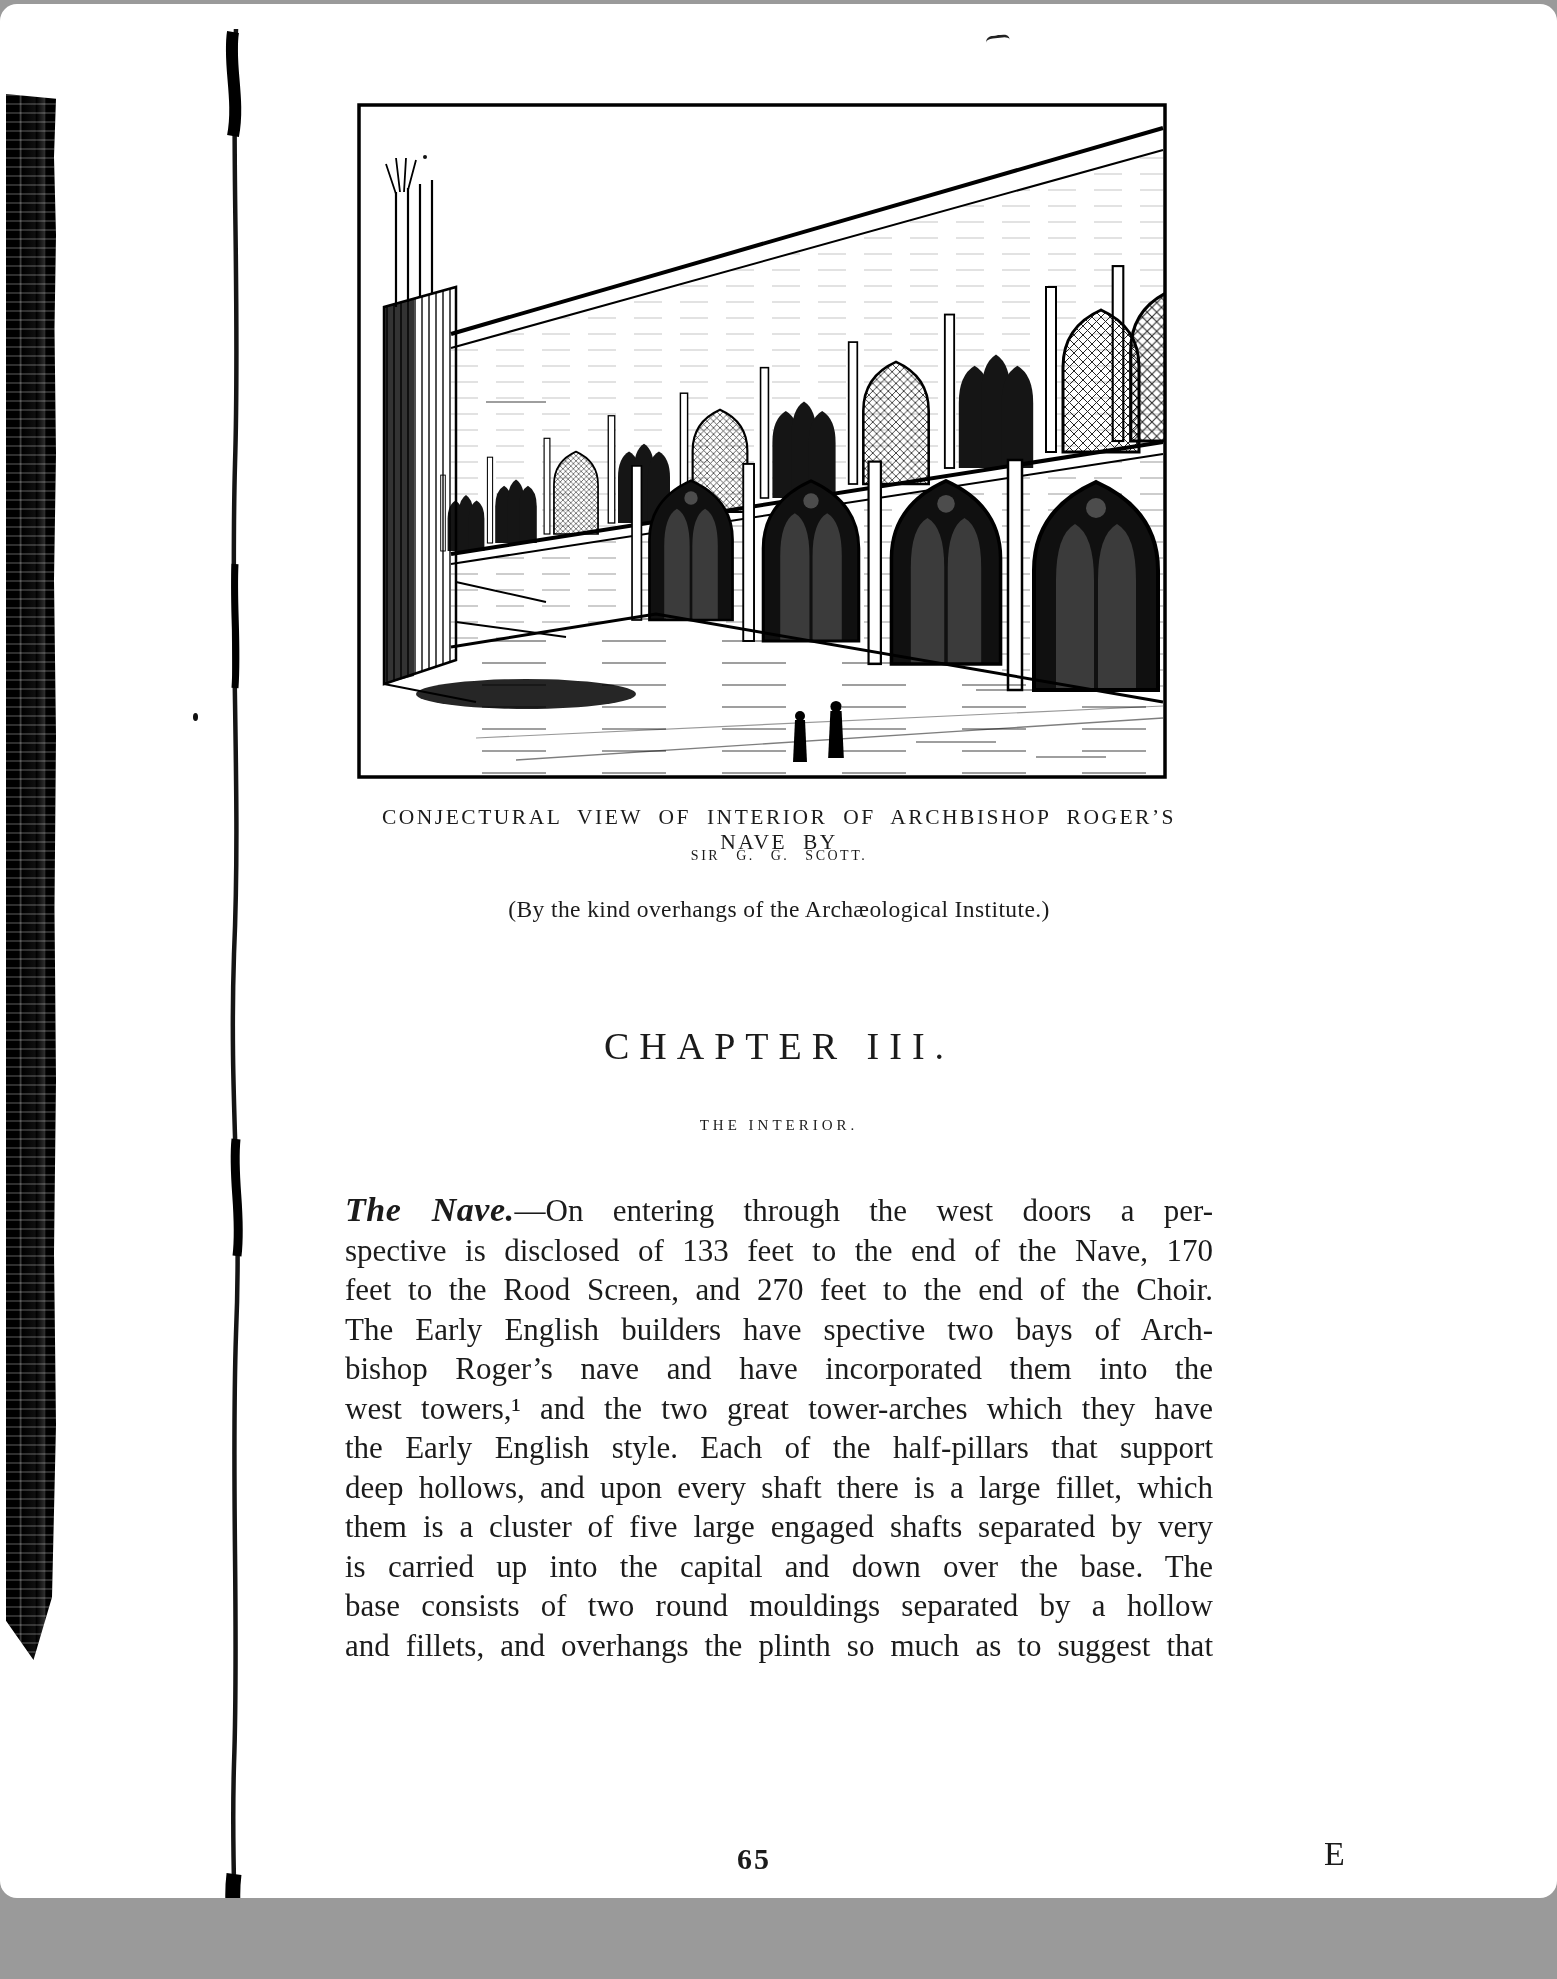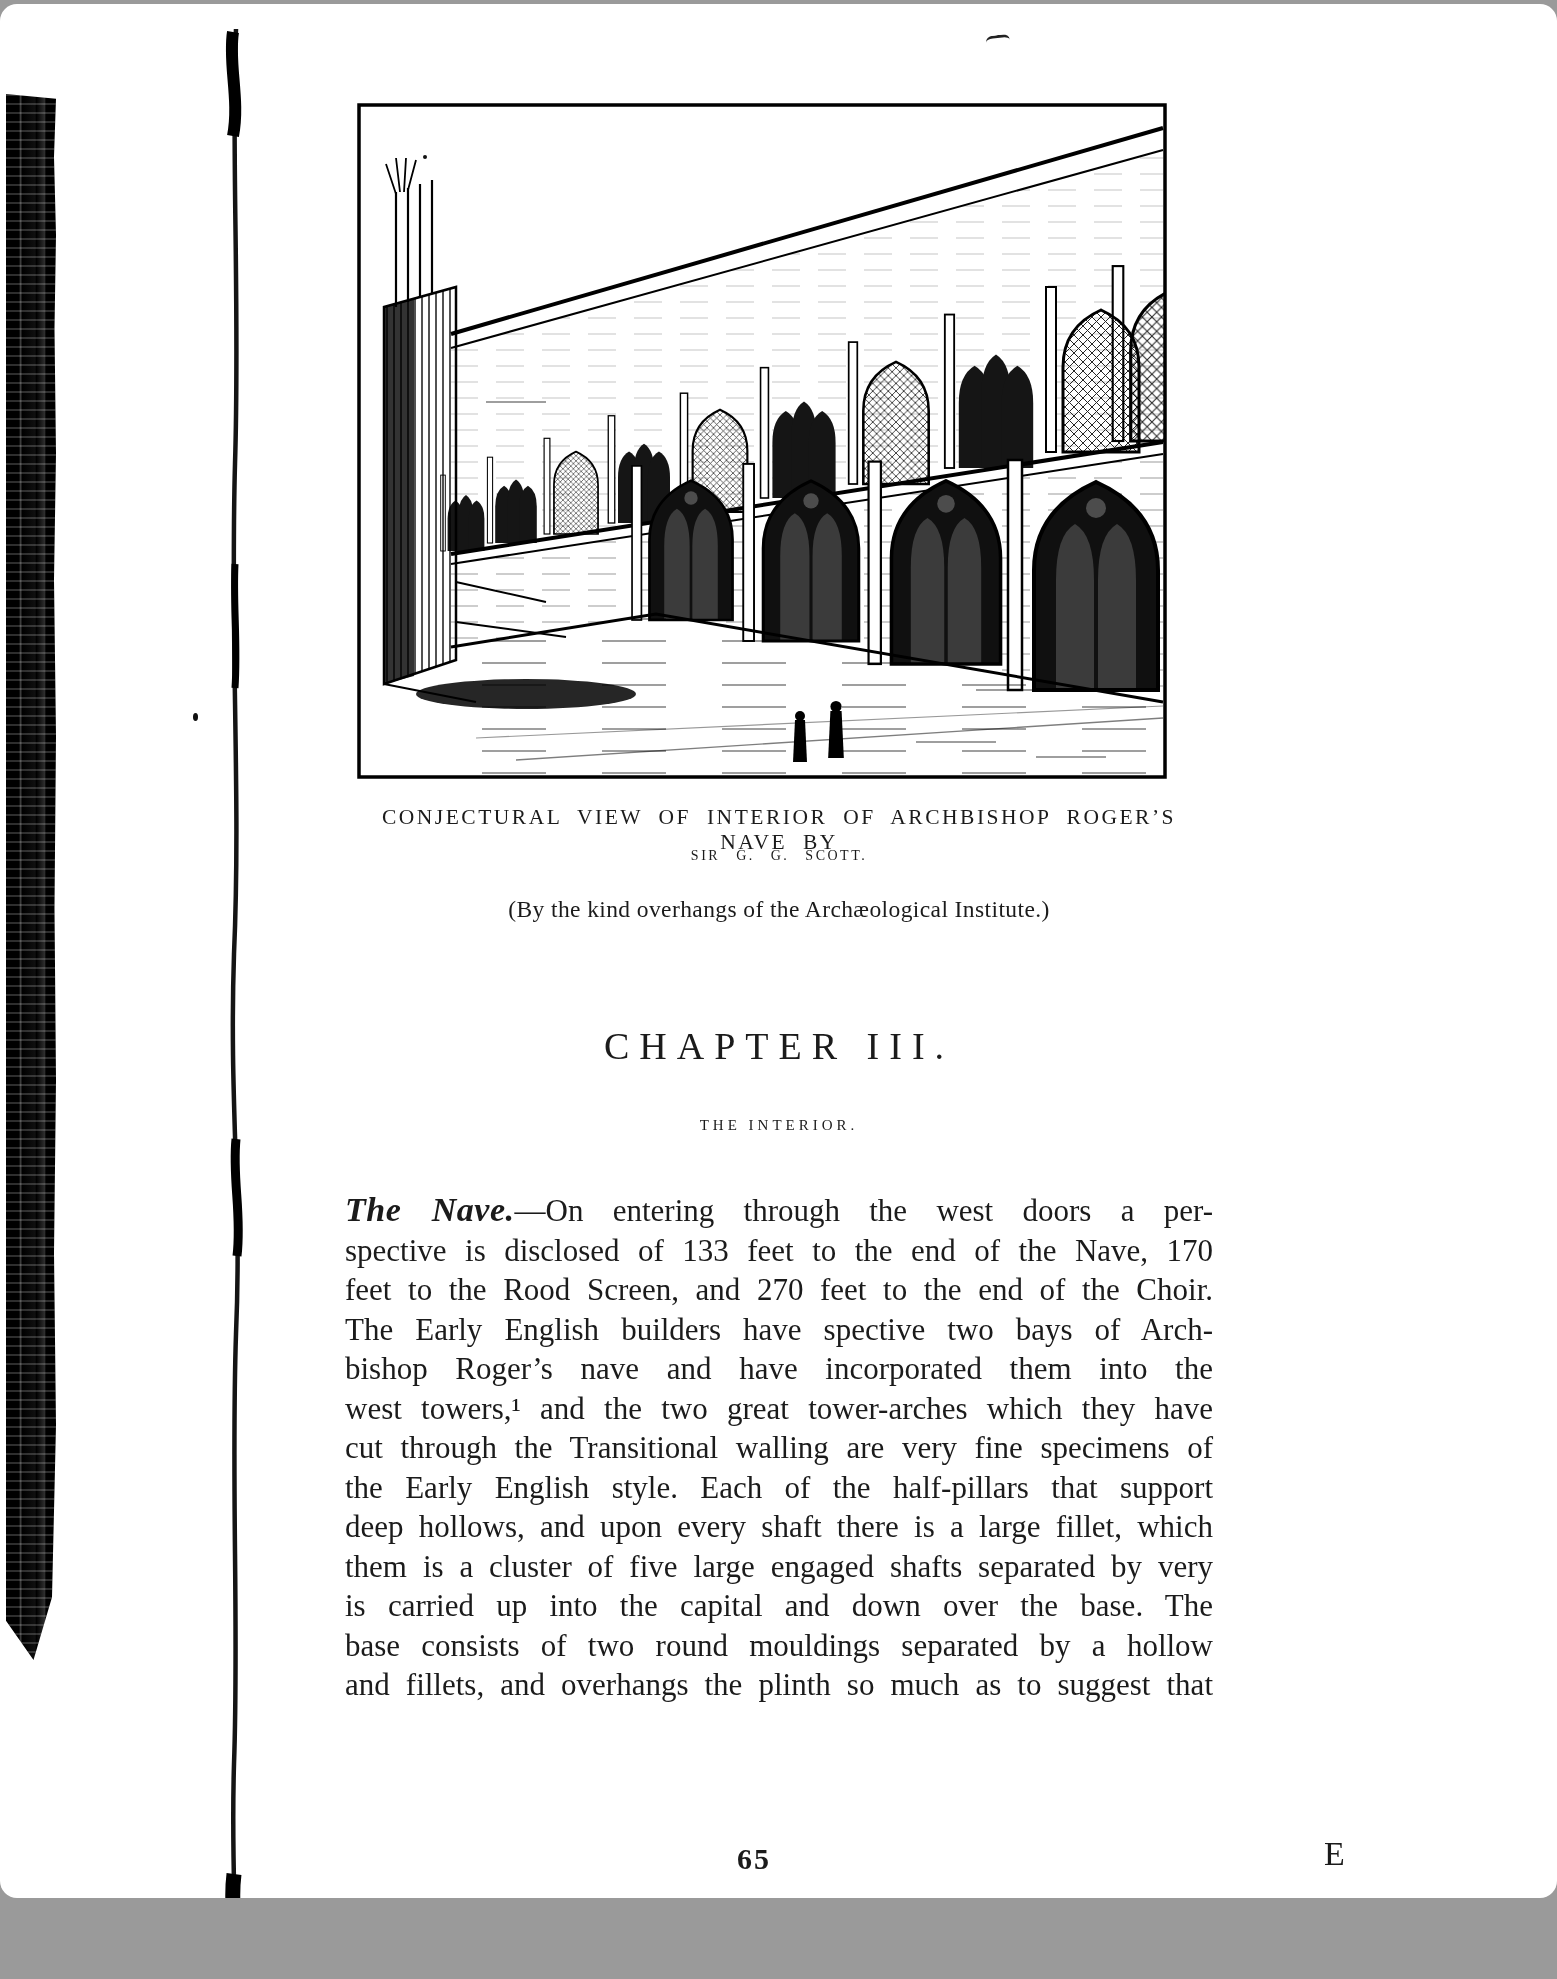--- a/index.html
+++ b/index.html
@@ -158,21 +158,20 @@
   <h2 class="chapter-title" style="margin:0;font-weight:normal;">CHAPTER III.</h2>
   <h3 class="chapter-subtitle" style="margin:0;font-weight:normal;">THE INTERIOR.</h3>
 
   <div class="bodytext">
     <div class="bline"><span class="lead">The Nave.</span><span>—On entering through the west doors a per-</span></div>
     <div class="bline">spective is disclosed of 133 feet to the end of the Nave, 170</div>
     <div class="bline">feet to the Rood Screen, and 270 feet to the end of the Choir.</div>
     <div class="bline">The Early English builders have spective two bays of Arch-</div>
     <div class="bline">bishop Roger’s nave and have incorporated them into the</div>
     <div class="bline">west towers,¹ and the two great tower-arches which they have</div>
-    <div class="bline">cut through the Transitional walling are very fine specimens of</div>
     <div class="bline">the Early English style.  Each of the half-pillars that support</div>
     <div class="bline">deep hollows, and upon every shaft there is a large fillet, which</div>
     <div class="bline">them is a cluster of five large engaged shafts separated by very</div>
     <div class="bline">is carried up into the capital and down over the base.  The</div>
     <div class="bline">base consists of two round mouldings separated by a hollow</div>
     <div class="bline">and fillets, and overhangs the plinth so much as to suggest that</div>
   </div>
 
 
   <div class="pagenum">65</div>

